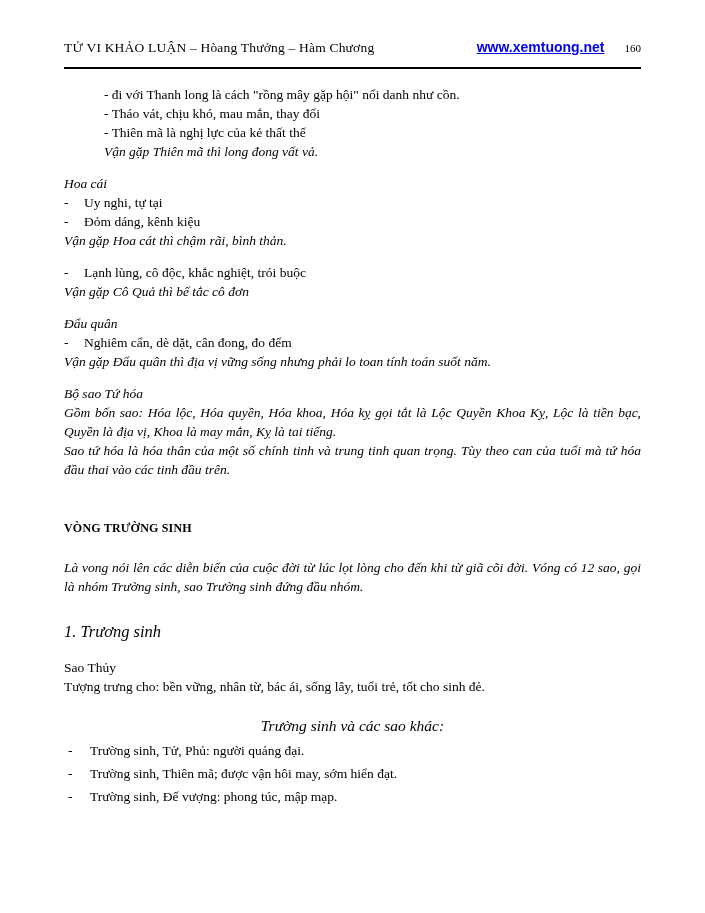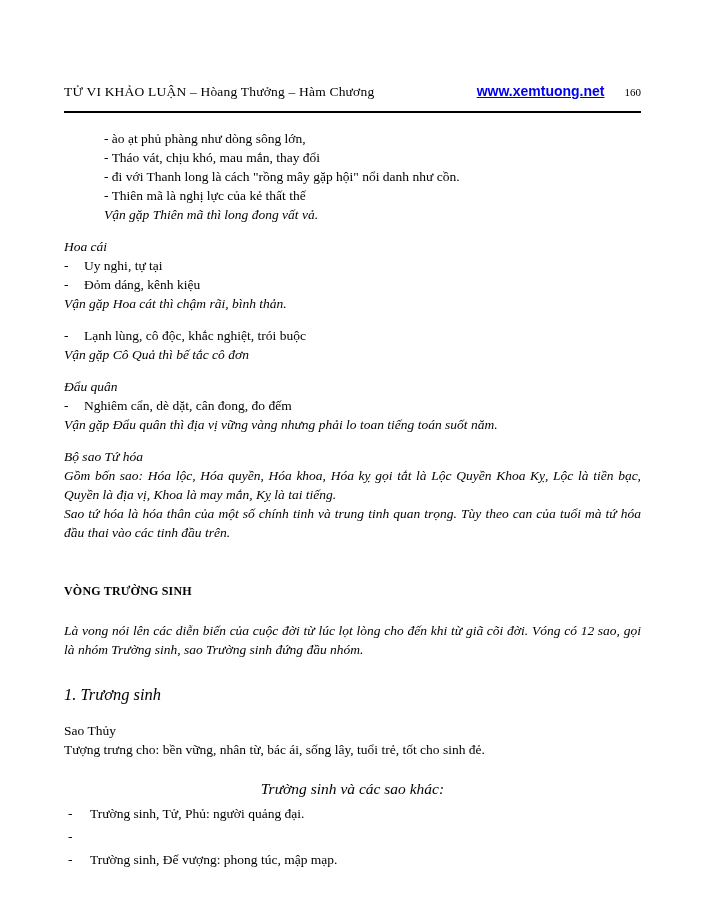--- a/index.html
+++ b/index.html
@@ -27,21 +27,20 @@
     white-space:nowrap;
   }
   .header-spacer{flex:1;}
   .header-link{
     font-family:"Liberation Sans", sans-serif;
     font-weight:bold;
     font-size:14px;
     color:#0000ee;
     text-decoration:underline;
     white-space:nowrap;
-    margin-top:44px;
   }
   .header-page{
     margin-left:20px;
     font-size:11px;
   }
   .block{margin-top:13px;}
   .block-indent{margin-top:16px;padding-left:40px;}
   .line{min-height:19px;}
   .italic{font-style:italic;}
   .block-title{font-style:italic;}
@@ -80,23 +79,22 @@
 <div class="page">
 
   <div class="header">
     <span class="header-title">TỬ VI KHẢO LUẬN – Hòang Thưởng – Hàm Chương</span>
     <span class="header-spacer"></span>
     <a class="header-link">www.xemtuong.net</a>
     <span class="header-page">160</span>
   </div>
 
   <div class="block block-indent">
-    <div class="line">- ào ạt phủ phàng như dòng sông lớn,</div>
+    <div class="line">- đi với Thanh long là cách "rồng mây gặp hội" nổi danh như cồn.</div>
     <div class="line">- Tháo vát, chịu khó, mau mắn, thay đổi</div>
-    <div class="line">- đi với Thanh long là cách "rồng mây gặp hội" nổi danh như cồn.</div>
     <div class="line">- Thiên mã là nghị lực của kẻ thất thế</div>
     <div class="line italic">Vận gặp Thiên mã thì long đong vất vả.</div>
   </div>
 
   <div class="block">
     <div class="line block-title">Hoa cái</div>
     <div class="bullet-row">
       <span class="marker">-</span>
       <span class="line">Uy nghi, tự tại</span>
     </div>
@@ -114,21 +112,21 @@
     </div>
     <div class="line italic">Vận gặp Cô Quả thì bế tắc cô đơn</div>
   </div>
 
   <div class="block">
     <div class="line block-title">Đẩu quân</div>
     <div class="bullet-row">
       <span class="marker">-</span>
       <span class="line">Nghiêm cẩn, dè dặt, cân đong, đo đếm</span>
     </div>
-    <div class="line italic">Vận gặp Đẩu quân thì địa vị vững vàng nhưng phải lo toan tiếng toán suốt năm.</div>
+    <div class="line italic">Vận gặp Đẩu quân thì địa vị vững sống nhưng phải lo toan tính toán suốt năm.</div>
   </div>
 
   <div class="block">
     <div class="line block-title">Bộ sao Tứ hóa</div>
     <div class="justify">Gồm bốn sao: Hóa lộc, Hóa quyền, Hóa khoa, Hóa kỵ gọi tắt là Lộc Quyền Khoa Kỵ, Lộc là tiền bạc, Quyền là địa vị, Khoa là may mắn, Kỵ là tai tiếng.</div>
     <div class="justify">Sao tứ hóa là hóa thân của một số chính tinh và trung tinh quan trọng. Tùy theo can của tuổi mà tứ hóa đầu thai vào các tinh đầu trên.</div>
   </div>
 
   <div class="big-heading">VÒNG TRƯỜNG SINH</div>
 
@@ -143,20 +141,21 @@
 
   <div class="others-heading">Trường sinh và các sao khác:</div>
 
   <div class="others-list">
     <div class="bullet-row">
       <span class="marker">-</span>
       <span>Trường sinh, Tử, Phủ: người quảng đại.</span>
     </div>
     <div class="bullet-row">
       <span class="marker">-</span>
+      <span>Trường sinh, Thiên mã; được vận hôi may, sớm hiển đạt.</span>
     </div>
     <div class="bullet-row">
       <span class="marker">-</span>
       <span>Trường sinh, Đế vượng: phong túc, mập mạp.</span>
     </div>
   </div>
 
 </div>
 
 </body></html>

